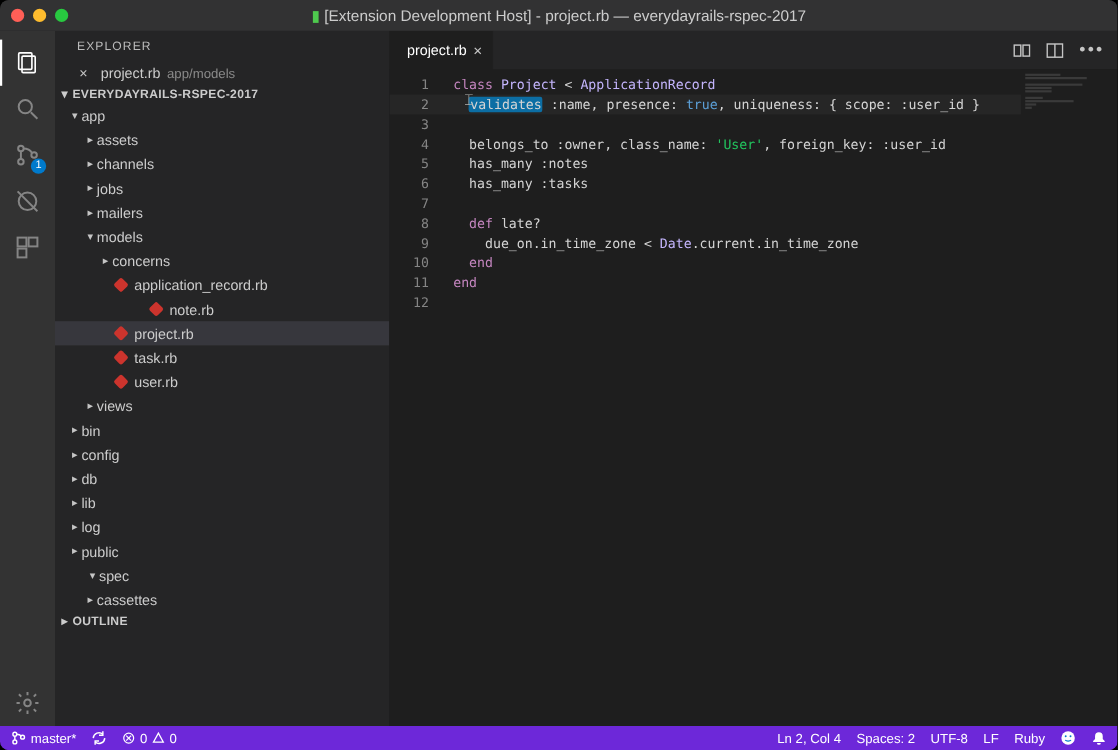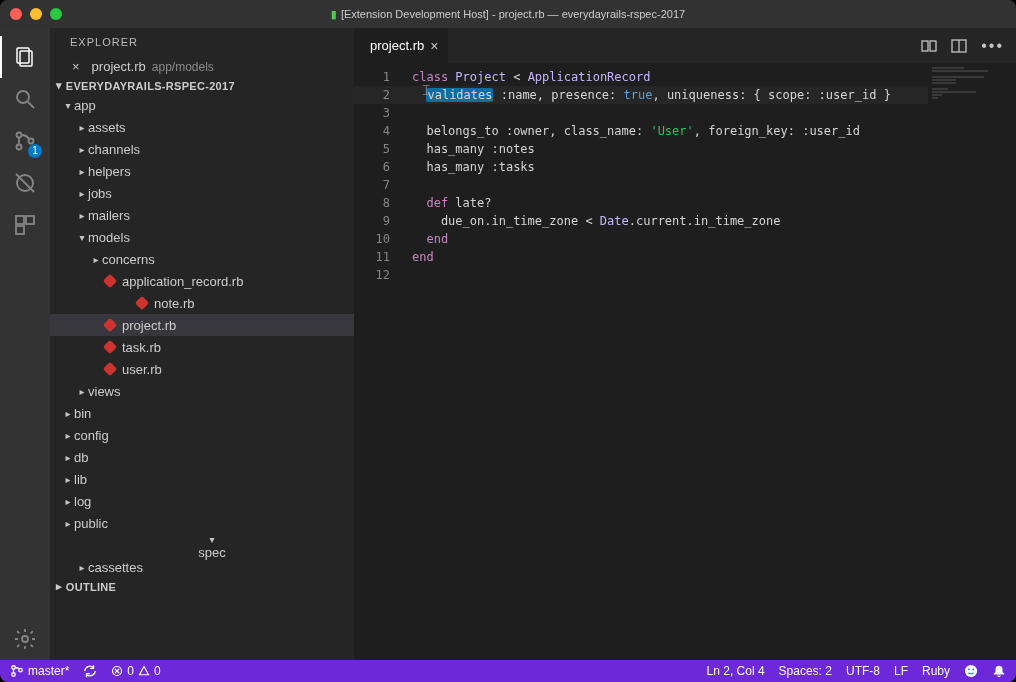--- a/index.html
+++ b/index.html
@@ -2,21 +2,21 @@
 <html><head>
 <meta charset="utf-8">
 <style>
 * { margin:0; padding:0; box-sizing:border-box; }
 body { font-family:-apple-system,BlinkMacSystemFont,"Segoe UI",sans-serif; background:#000; width:1016px; height:682px; overflow:hidden; }
 .window { width:1016px; height:682px; background:#1e1e1e; border-radius:8px; display:flex; flex-direction:column; overflow:hidden; }
 .titlebar { height:28px; background:#323233; display:flex; align-items:center; padding:0 10px; position:relative; }
 .win-ctrl { display:flex; gap:8px; }
 .dot { width:12px; height:12px; border-radius:50%; }
 .dot.r { background:#ff5f57; } .dot.y { background:#febc2e; } .dot.g { background:#28c840; }
-.title { position:absolute; left:0; right:0; text-align:center; color:#cccccc; font-size:11px; pointer-events:none; }
+.title { position:absolute; left:0; right:0; text-align:center; color:#cccccc; font-size:14px; pointer-events:none; }
 .title .vs { color:#4ec94e; margin-right:4px; }
 .body { flex:1; display:flex; min-height:0; }
 .actbar { width:50px; background:#333333; display:flex; flex-direction:column; align-items:center; padding-top:8px; }
 .actbar .aitem { width:50px; height:42px; display:flex; align-items:center; justify-content:center; color:#858585; cursor:pointer; position:relative; }
 .actbar .aitem.active { color:#fff; }
 .actbar .aitem.active::before { content:""; position:absolute; left:0; top:0; bottom:0; width:2px; background:#fff; }
 .actbar .spacer { flex:1; }
 .badge { position:absolute; bottom:4px; right:8px; background:#007acc; color:#fff; border-radius:8px; font-size:10px; padding:0 4px; min-width:14px; height:14px; line-height:14px; text-align:center; }
 .sidebar { width:304px; background:#252526; display:flex; flex-direction:column; color:#cccccc; font-size:13px; overflow-y:auto; }
 .sb-title { padding:8px 20px; font-size:11px; letter-spacing:1px; color:#bbbbbb; }
@@ -130,24 +130,20 @@
             <div class="tree-row" style="padding-left:26px;">
               <span class="chev chev-r"></span>
               <span class="lbl">assets</span>
             </div>
             <div class="tree-row" style="padding-left:26px;">
               <span class="chev chev-r"></span>
               <span class="lbl">channels</span>
             </div>
             <div class="tree-row" style="padding-left:26px;">
               <span class="chev chev-r"></span>
-              <span class="lbl">helpers</span>
-            </div>
-            <div class="tree-row" style="padding-left:26px;">
-              <span class="chev chev-r"></span>
               <span class="lbl">jobs</span>
             </div>
             <div class="tree-row" style="padding-left:26px;">
               <span class="chev chev-r"></span>
               <span class="lbl">mailers</span>
             </div>
           </div>
         <div class="tree-row" style="padding-left:26px;">
             <span class="chev chev-d"></span>
             <span class="lbl">models</span>
@@ -216,21 +212,21 @@
             </div>
             <div class="tree-row" style="padding-left:12px;">
               <span class="chev chev-r"></span>
               <span class="lbl">log</span>
             </div>
             <div class="tree-row" style="padding-left:12px;">
               <span class="chev chev-r"></span>
               <span class="lbl">public</span>
             </div>
           </div>
-        <div class="tree-row" style="padding-left:28px;flex-direction:column;">
+        <div class="tree-row" style="padding-left:28px;">
             <span class="chev chev-d"></span>
             <span class="lbl">spec</span>
           </div>
         <div class="tree-row" style="padding-left:26px;">
             <span class="chev chev-r"></span>
             <span class="lbl">cassettes</span>
           </div>
       </div>
       <div class="sb-section">
           <span class="chev chev-r"></span>

